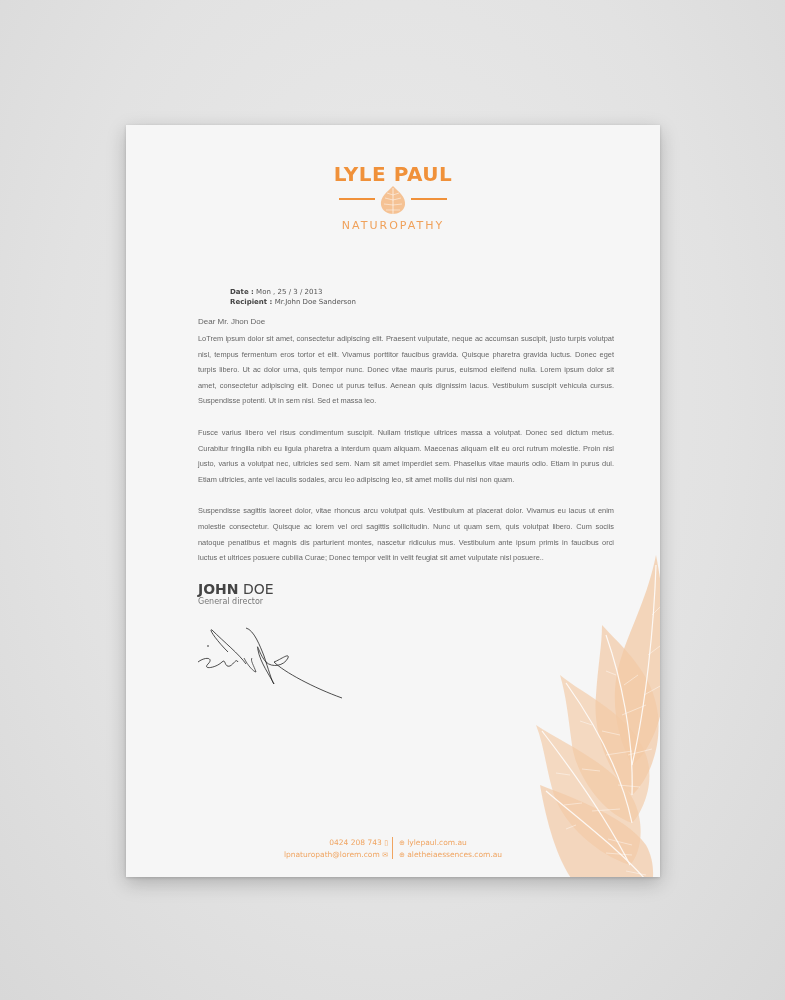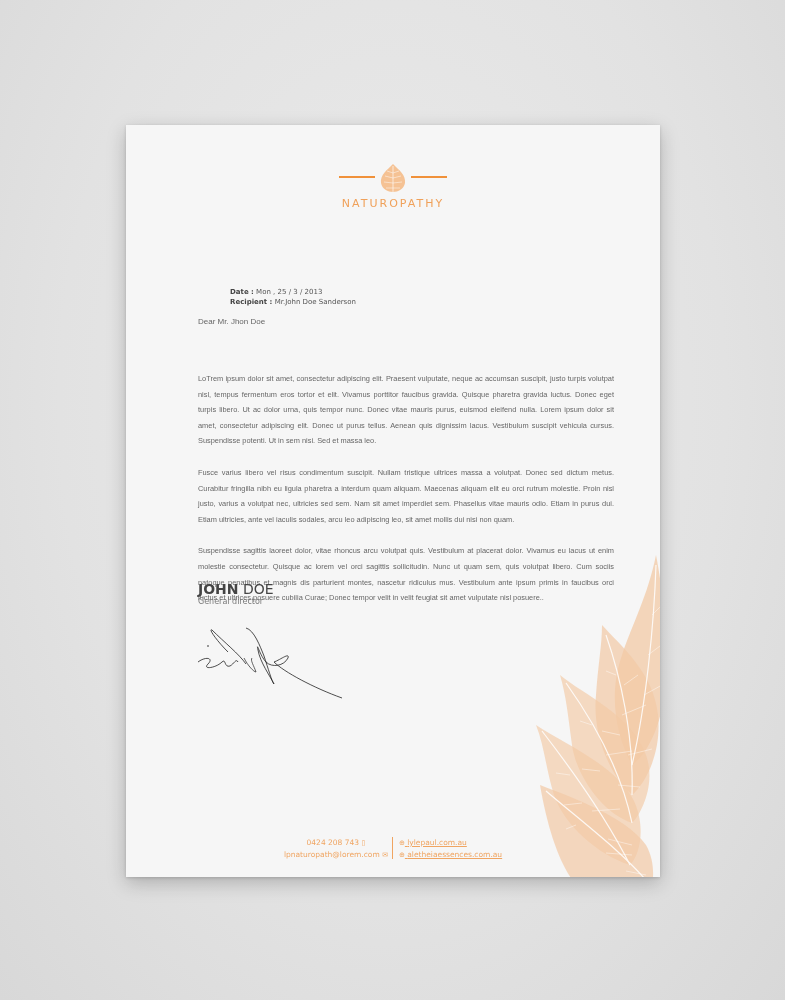--- a/index.html
+++ b/index.html
@@ -27,41 +27,42 @@
   .logo-leaf { position: absolute; left: 38px; top: 0; width: 32px; height: 30px; }
   .logo-sub {
     color: #f0a15a; font-size: 11px; letter-spacing: 2px; margin-top: 4px;
     font-family: "DejaVu Sans", sans-serif;
   }
   .meta { position: absolute; left: 72px; top: 162px; font-size: 7px; color: #555; line-height: 10px; font-family: "DejaVu Sans", sans-serif; }
   .meta b { color: #444; margin-left: 32px; }
   .greeting { position: absolute; left: 72px; top: 192px; font-size: 8px; color: #666; }
   .body-text {
     position: absolute; left: 72px; top: 206px; width: 416px;
-    font-size: 7.4px; line-height: 15.6px; color: #666; text-align: justify; margin-top: 40px;
+    font-size: 7.4px; line-height: 15.6px; color: #666; text-align: justify;
   }
   .body-text p { margin: 0 0 16px 0; }
   .signer { position: absolute; left: 72px; top: 456px; }
   .signer-name { font-size: 14px; color: #444; font-family: "DejaVu Sans", sans-serif; line-height: 16px; }
   .signer-name b { font-weight: bold; }
   .signer-title { font-size: 8px; color: #777; font-family: "DejaVu Sans", sans-serif; line-height: 9px; }
   .signature { position: absolute; left: 68px; top: 497px; width: 150px; height: 80px; }
   .leaves { position: absolute; left: 410px; top: 430px; width: 130px; height: 330px; }
   .footer { position: absolute; left: 0; right: 0; top: 712px; font-size: 7.5px; color: #f0a562; font-family: "DejaVu Sans", sans-serif; }
-  .footer-left { position: absolute; right: 272px; text-align: center; line-height: 11px; }
+  .footer-left { position: absolute; right: 272px; text-align: right; line-height: 11px; }
   .footer-sep { position: absolute; left: 266px; top: 0; width: 1px; height: 22px; background: #f0a562; }
-  .footer-right { position: absolute; left: 273px; line-height: 11px; text-decoration: underline; }
+  .footer-right { position: absolute; left: 273px; line-height: 11px; }
   .fi { display: inline-block; font-size: 7px; }
 </style>
 </head>
 <body>
 
 <div class="paper">
 
   <div class="logo">
+    <div class="logo-title">LYLE PAUL</div>
     <div class="logo-mid">
       <div class="logo-line l"></div>
       <svg class="logo-leaf" viewBox="0 0 32 30">
         <path d="M16 1 C22 7 29 12 28 20 C27 26 21 29 16 29 C11 29 5 26 4 20 C3 12 10 7 16 1 Z" fill="#f5b883" opacity="0.85"></path>
         <path d="M16 3 L16 29" stroke="#fff" stroke-width="0.8" opacity="0.8"></path>
         <path d="M16 10 L10 8 M16 10 L22 8 M16 15 L8 13 M16 15 L24 13 M16 20 L7 19 M16 20 L25 19 M16 25 L9 25 M16 25 L23 25" stroke="#fff" stroke-width="0.6" opacity="0.8"></path>
       </svg>
       <div class="logo-line r"></div>
     </div>
     <div class="logo-sub">NATUROPATHY</div>

